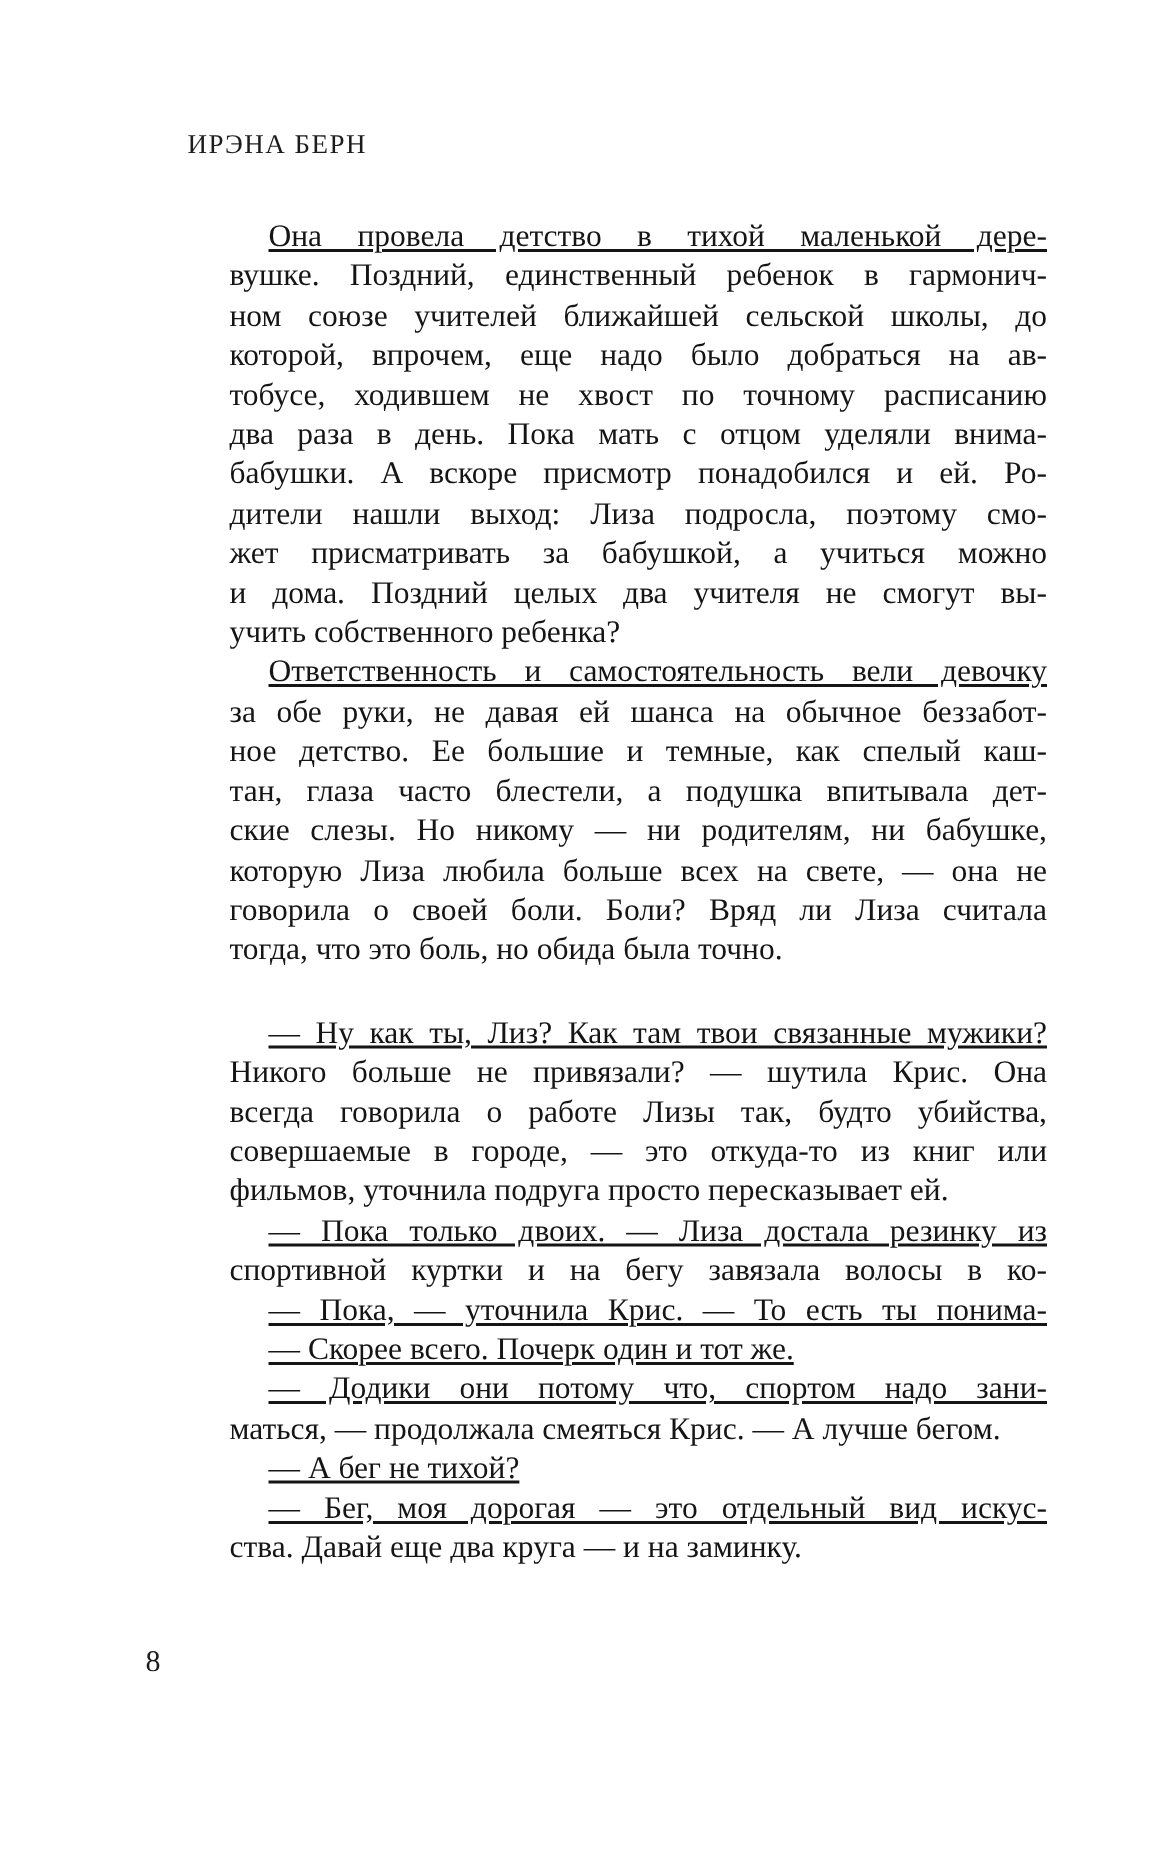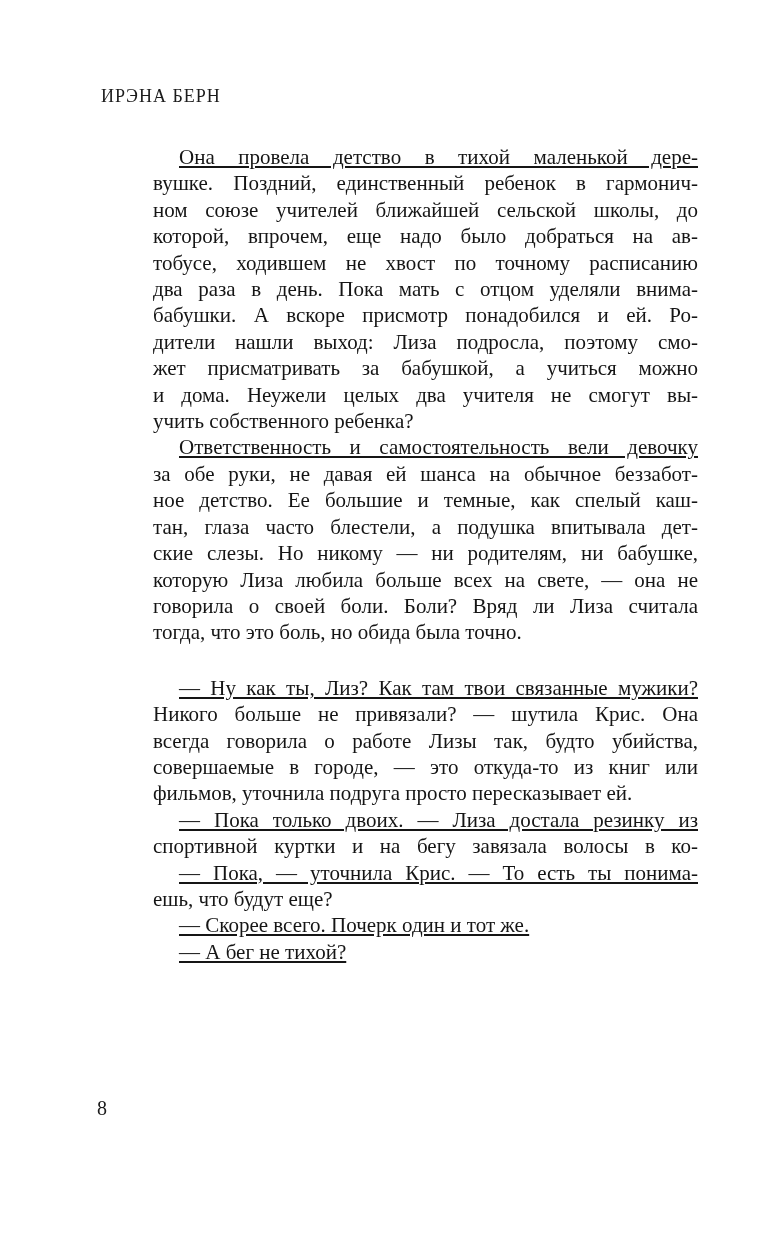--- a/index.html
+++ b/index.html
@@ -11,21 +11,21 @@
     position: relative;
     width: 768px;
     height: 1240px;
     background: #ffffff;
     overflow: hidden;
     font-family: "Liberation Serif", "DejaVu Serif", serif;
     color: #151515;
   }
   .running-header {
     position: absolute;
-    left: 101px;
+    left: 125px;
     top: 86px;
     font-size: 18px;
     letter-spacing: 1px;
     color: #1c1c1c;
     white-space: nowrap;
     text-align: center;
   }
   .body-text {
     position: absolute;
     left: 153px;
@@ -63,21 +63,21 @@
     <div class="para">
       <div class="ln first">Она провела детство в тихой маленькой дере-</div>
       <div class="ln">вушке. Поздний, единственный ребенок в гармонич-</div>
       <div class="ln">ном союзе учителей ближайшей сельской школы, до</div>
       <div class="ln">которой, впрочем, еще надо было добраться на ав-</div>
       <div class="ln">тобусе, ходившем не хвост по точному расписанию</div>
       <div class="ln">два раза в день. Пока мать с отцом уделяли внима-</div>
       <div class="ln">бабушки. А вскоре присмотр понадобился и ей. Ро-</div>
       <div class="ln">дители нашли выход: Лиза подросла, поэтому смо-</div>
       <div class="ln">жет присматривать за бабушкой, а учиться можно</div>
-      <div class="ln">и дома. Неужели целых два учителя не смогут вы-</div>
+      <div class="ln">и дома. Поздний целых два учителя не смогут вы-</div>
       <div class="ln end">учить собственного ребенка?</div>
     </div>
 
     <div class="para">
       <div class="ln first">Ответственность и самостоятельность вели девочку</div>
       <div class="ln">за обе руки, не давая ей шанса на обычное беззабот-</div>
       <div class="ln">ное детство. Ее большие и темные, как спелый каш-</div>
       <div class="ln">тан, глаза часто блестели, а подушка впитывала дет-</div>
       <div class="ln">ские слезы. Но никому — ни родителям, ни бабушке,</div>
       <div class="ln">которую Лиза любила больше всех на свете, — она не</div>
@@ -93,30 +93,37 @@
       <div class="ln end">фильмов, уточнила подруга просто пересказывает ей.</div>
     </div>
 
     <div class="para">
       <div class="ln first">— Пока только двоих. — Лиза достала резинку из</div>
       <div class="ln">спортивной куртки и на бегу завязала волосы в ко-</div>
     </div>
 
     <div class="para">
       <div class="ln first">— Пока, — уточнила Крис. — То есть ты понима-</div>
-      <div class="ln end">ешь, что будут еще?</div>
     </div>
 
     <div class="para">
       <div class="ln first end">— Скорее всего. Почерк один и тот же.</div>
     </div>
 
+    <div class="para">
+      <div class="ln first">— Додики они потому что, спортом надо зани-</div>
+      <div class="ln end">маться, — продолжала смеяться Крис. — А лучше бегом.</div>
+    </div>
 
     <div class="para">
       <div class="ln first end">— А бег не тихой?</div>
     </div>
 
+    <div class="para">
+      <div class="ln first">— Бег, моя дорогая — это отдельный вид искус-</div>
+      <div class="ln end">ства. Давай еще два круга — и на заминку.</div>
+    </div>
 
   </div>
 
   <div class="page-number">8</div>
 
 </div>
 
 </body></html>

